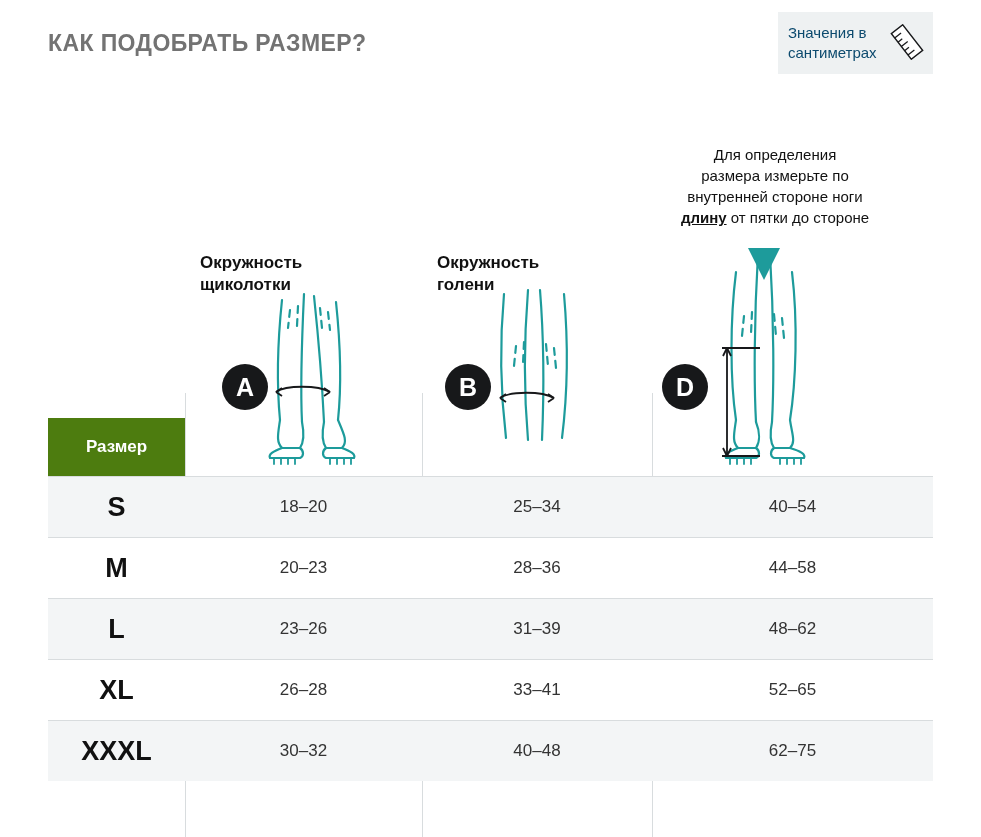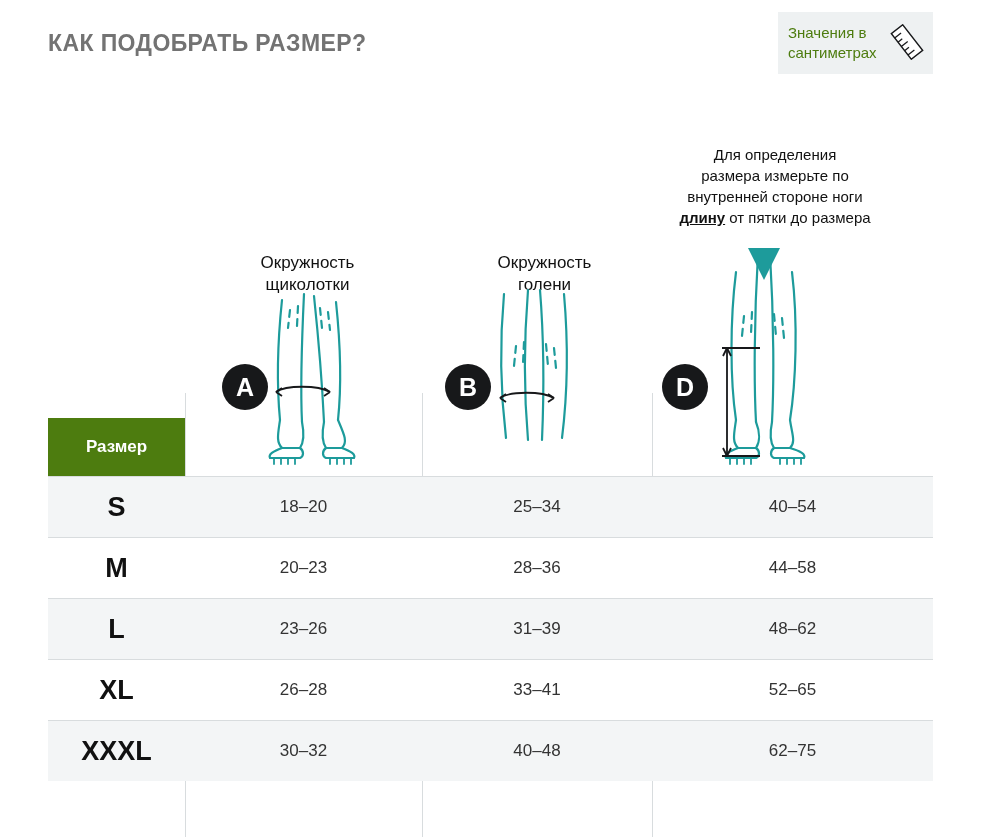--- a/index.html
+++ b/index.html
@@ -35,21 +35,21 @@
     height: 62px;
     background: #eef1f2;
     display: flex;
     align-items: center;
     padding: 0 10px;
     box-sizing: border-box;
   }
   .units-badge .units-text {
     font-size: 15px;
     line-height: 20px;
-    color: #4d7c0f;
+    color: #0c4a6e;
     width: 112px;
   }
   .units-badge .ruler-icon {
     position: absolute;
     right: 8px;
     top: 12px;
     width: 36px;
     height: 36px;
   }
 
@@ -62,24 +62,23 @@
     text-align: center;
     font-size: 15px;
     line-height: 21px;
     color: #111111;
   }
   .measure-note b { font-weight: bold; text-decoration: underline; }
 
   
   .col-caption {
     position: absolute;
-    text-align: center;
     font-size: 17px;
     line-height: 22px;
-    font-weight: normal;
+    font-weight: bold;
     color: #111111;
   }
   #cap-a { left: 200px; top: 252px; width: 215px; }
   #cap-b { left: 437px; top: 252px; width: 215px; }
 
   
   .letter-badge {
     position: absolute;
     width: 46px;
     height: 46px;
@@ -171,21 +170,21 @@
       <line x1="12" y1="26" x2="18" y2="26" stroke="#17181a" stroke-width="1.4"></line>
       <line x1="12" y1="32" x2="21" y2="32" stroke="#17181a" stroke-width="1.4"></line>
     </g>
   </svg>
 </div>
 
 <div class="measure-note">
   <span>Для определения</span><br>
   <span>размера измерьте по</span><br>
   <span>внутренней стороне ноги</span><br>
-  <b>длину</b><span> от пятки до размера</span>
+  <b>длину</b><span> от пятки до стороне</span>
 </div>
 
 <div class="col-caption" id="cap-a">
   <span>Окружность</span><br>
   <span>щиколотки</span>
 </div>
 <div class="col-caption" id="cap-b">
   <span>Окружность</span><br>
   <span>голени</span>
 </div>

